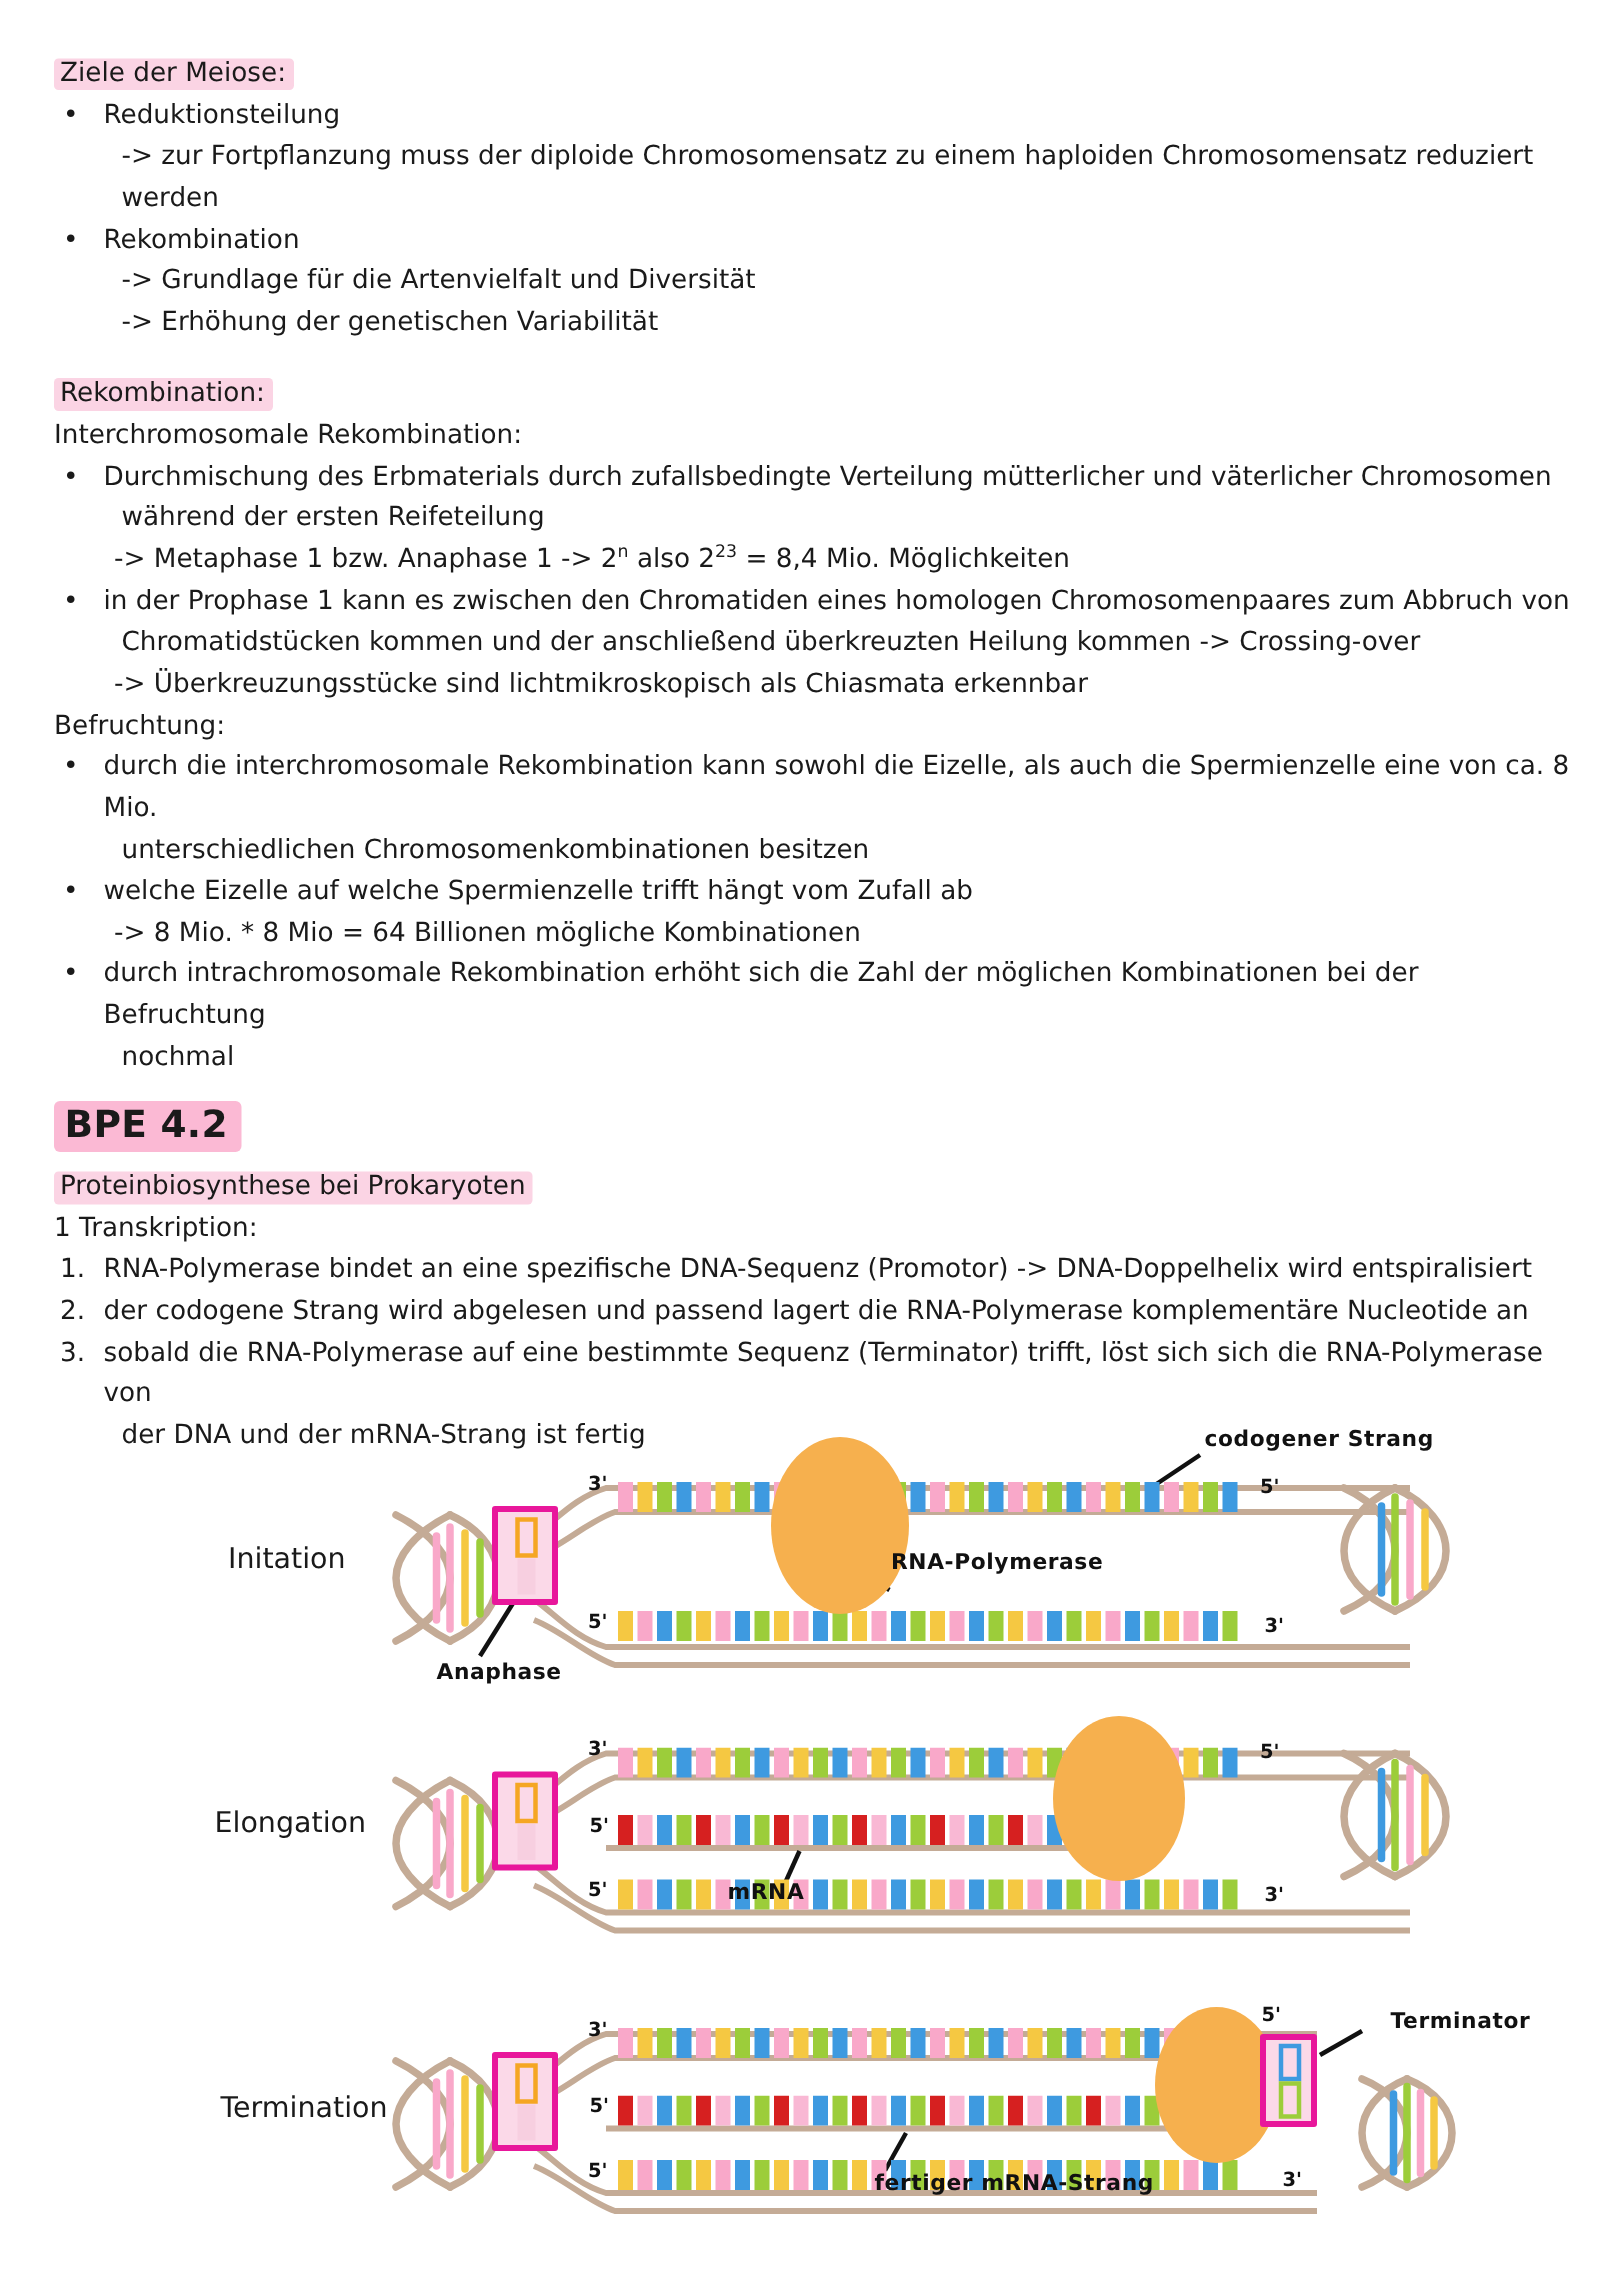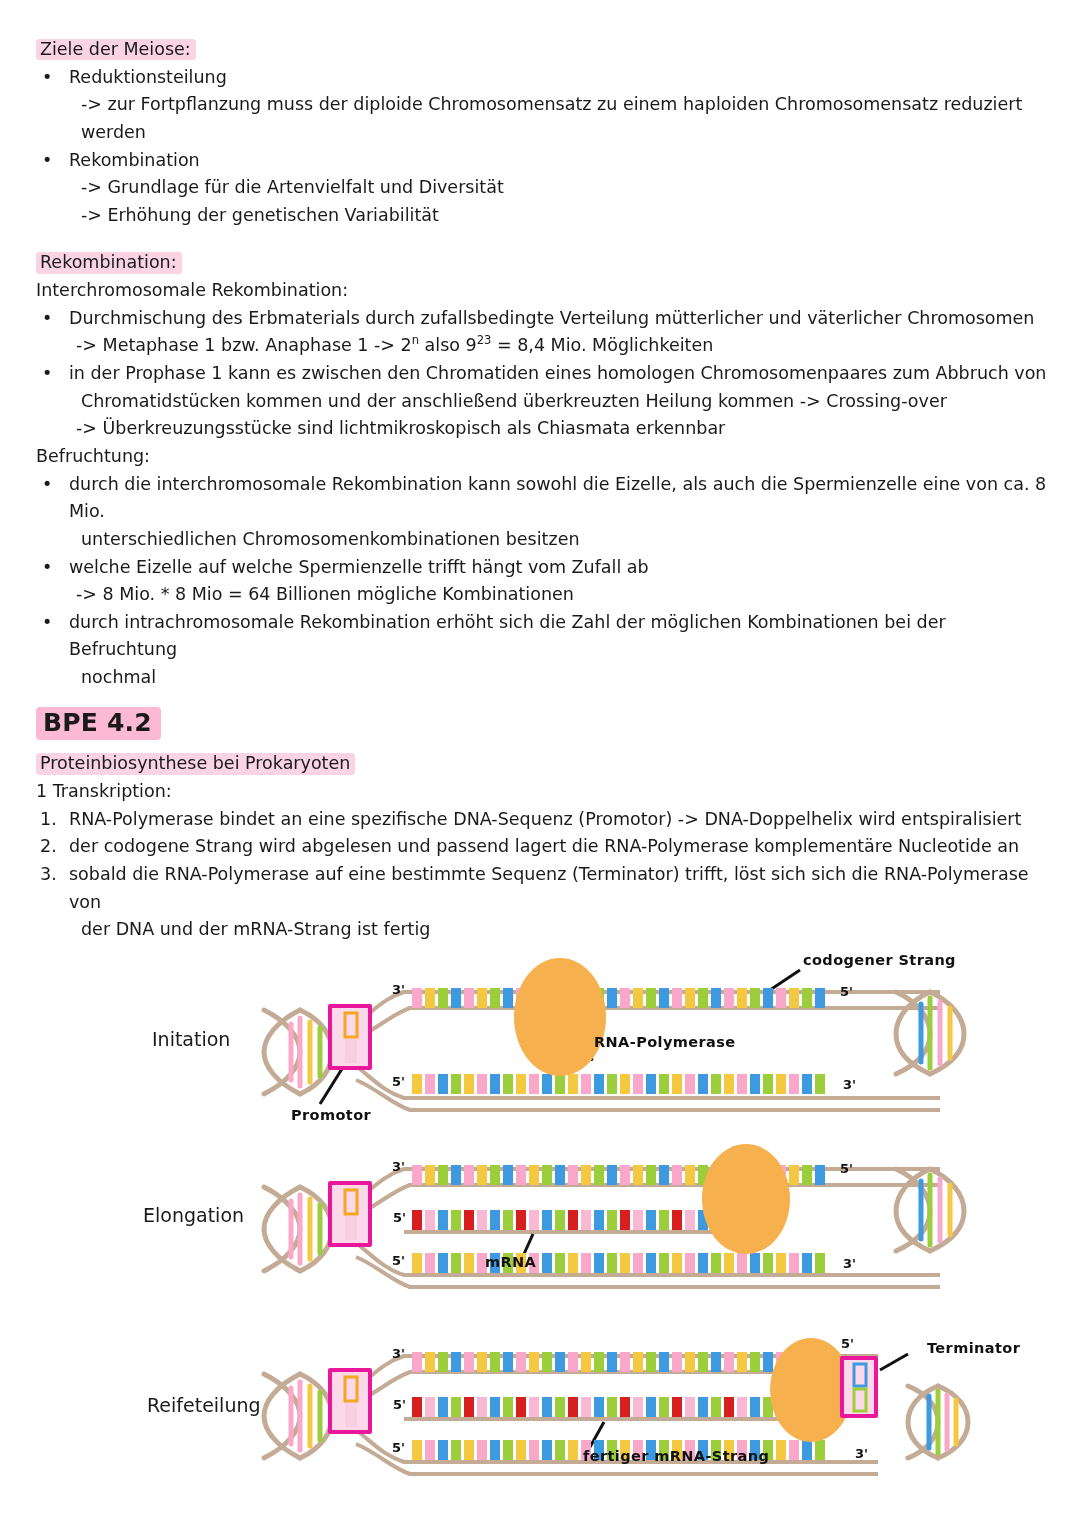--- a/index.html
+++ b/index.html
@@ -79,21 +79,22 @@
 
   <div class="spacer"></div>
 
   <div class="blk">
     <div class="line"><span class="hl">Rekombination:</span></div>
     <div class="line">Interchromosomale Rekombination:</div>
     <div class="li">
         <span class="bullet">•</span>
         <span class="body">Durchmischung des Erbmaterials durch zufallsbedingte Verteilung mütterlicher und väterlicher Chromosomen</span>
       </div>
-    <div class="sub2"><span>-&gt; Metaphase 1 bzw. Anaphase 1 -&gt; 2</span><sup>n</sup><span> also 9</span><sup>23</sup><span> = 8,4 Mio. Möglichkeiten</span></div>
+    <div class="sub">während der ersten Reifeteilung</div>
+    <div class="sub2"><span>-&gt; Metaphase 1 bzw. Anaphase 1 -&gt; 2</span><sup>n</sup><span> also 2</span><sup>23</sup><span> = 8,4 Mio. Möglichkeiten</span></div>
     <div class="li">
         <span class="bullet">•</span>
         <span class="body">in der Prophase 1 kann es zwischen den Chromatiden eines homologen Chromosomenpaares zum Abbruch von</span>
       </div>
     <div class="sub">Chromatidstücken kommen und der anschließend überkreuzten Heilung kommen -&gt; Crossing-over</div>
     <div class="sub2">-&gt; Überkreuzungsstücke sind lichtmikroskopisch als Chiasmata erkennbar</div>
   </div>
 
   <div class="blk">
     <div class="line">Befruchtung:</div>
@@ -266,21 +267,21 @@
         <rect x="11" y="4" width="12" height="24" fill="none" stroke="#f5a623" stroke-width="3"></rect>
         <rect x="11" y="30" width="12" height="24" fill="#f7cfe0"></rect>
       </svg>
     </div>
 
     <div class="tick" style="left:392px; top:30px;">3'</div>
     <div class="tick" style="left:840px; top:32px;">5'</div>
     <div class="tick" style="left:392px; top:122px;">5'</div>
     <div class="tick" style="left:843px; top:125px;">3'</div>
 
-    <div class="handnote" style="left:291px; top:155px;">Promotor</div>
+    <div class="handnote" style="left:291px; top:155px;">Anaphase</div>
     <div class="handnote" style="left:594px; top:82px;">RNA-Polymerase</div>
     <div class="handnote" style="left:803px; top:0px;">codogener Strang</div>
   </div>
 
   <div class="panel" style="top:180px;height:190px;">
     <div class="panel-label" style="left:143px; top:72px;">Elongation</div>
 
     <svg class="ink" width="1080" height="190">
       <g fill="none" stroke="#c4ab96" stroke-width="5" stroke-linecap="round">
         <path d="M264,55 C288,67 300,83 300,97 C300,111 288,127 264,139"></path>
@@ -437,21 +438,21 @@
     <div class="tick" style="left:392px; top:27px;">3'</div>
     <div class="tick" style="left:393px; top:78px;">5'</div>
     <div class="tick" style="left:840px; top:29px;">5'</div>
     <div class="tick" style="left:392px; top:121px;">5'</div>
     <div class="tick" style="left:843px; top:124px;">3'</div>
 
     <div class="handnote" style="left:485px; top:122px;">mRNA</div>
   </div>
 
   <div class="panel" style="top:370px;height:205px;">
-    <div class="panel-label" style="left:147px; top:72px;">Reifeteilung</div>
+    <div class="panel-label" style="left:147px; top:72px;">Termination</div>
 
     <svg class="ink" width="1080" height="205">
       <g fill="none" stroke="#c4ab96" stroke-width="5" stroke-linecap="round">
         <path d="M264,52 C288,64 300,80 300,94 C300,108 288,124 264,136"></path>
         <path d="M300,52 C276,64 264,80 264,94 C264,108 276,124 300,136"></path>
         <path d="M300,52 C322,62 332,78 332,94 C332,110 322,126 300,136"></path>
       </g>
       <g stroke-width="5" stroke-linecap="round">
         <line x1="300" y1="60" x2="300" y2="128" stroke="#f9a8c9"></line>
         <line x1="310" y1="64" x2="310" y2="124" stroke="#f5c842"></line>

